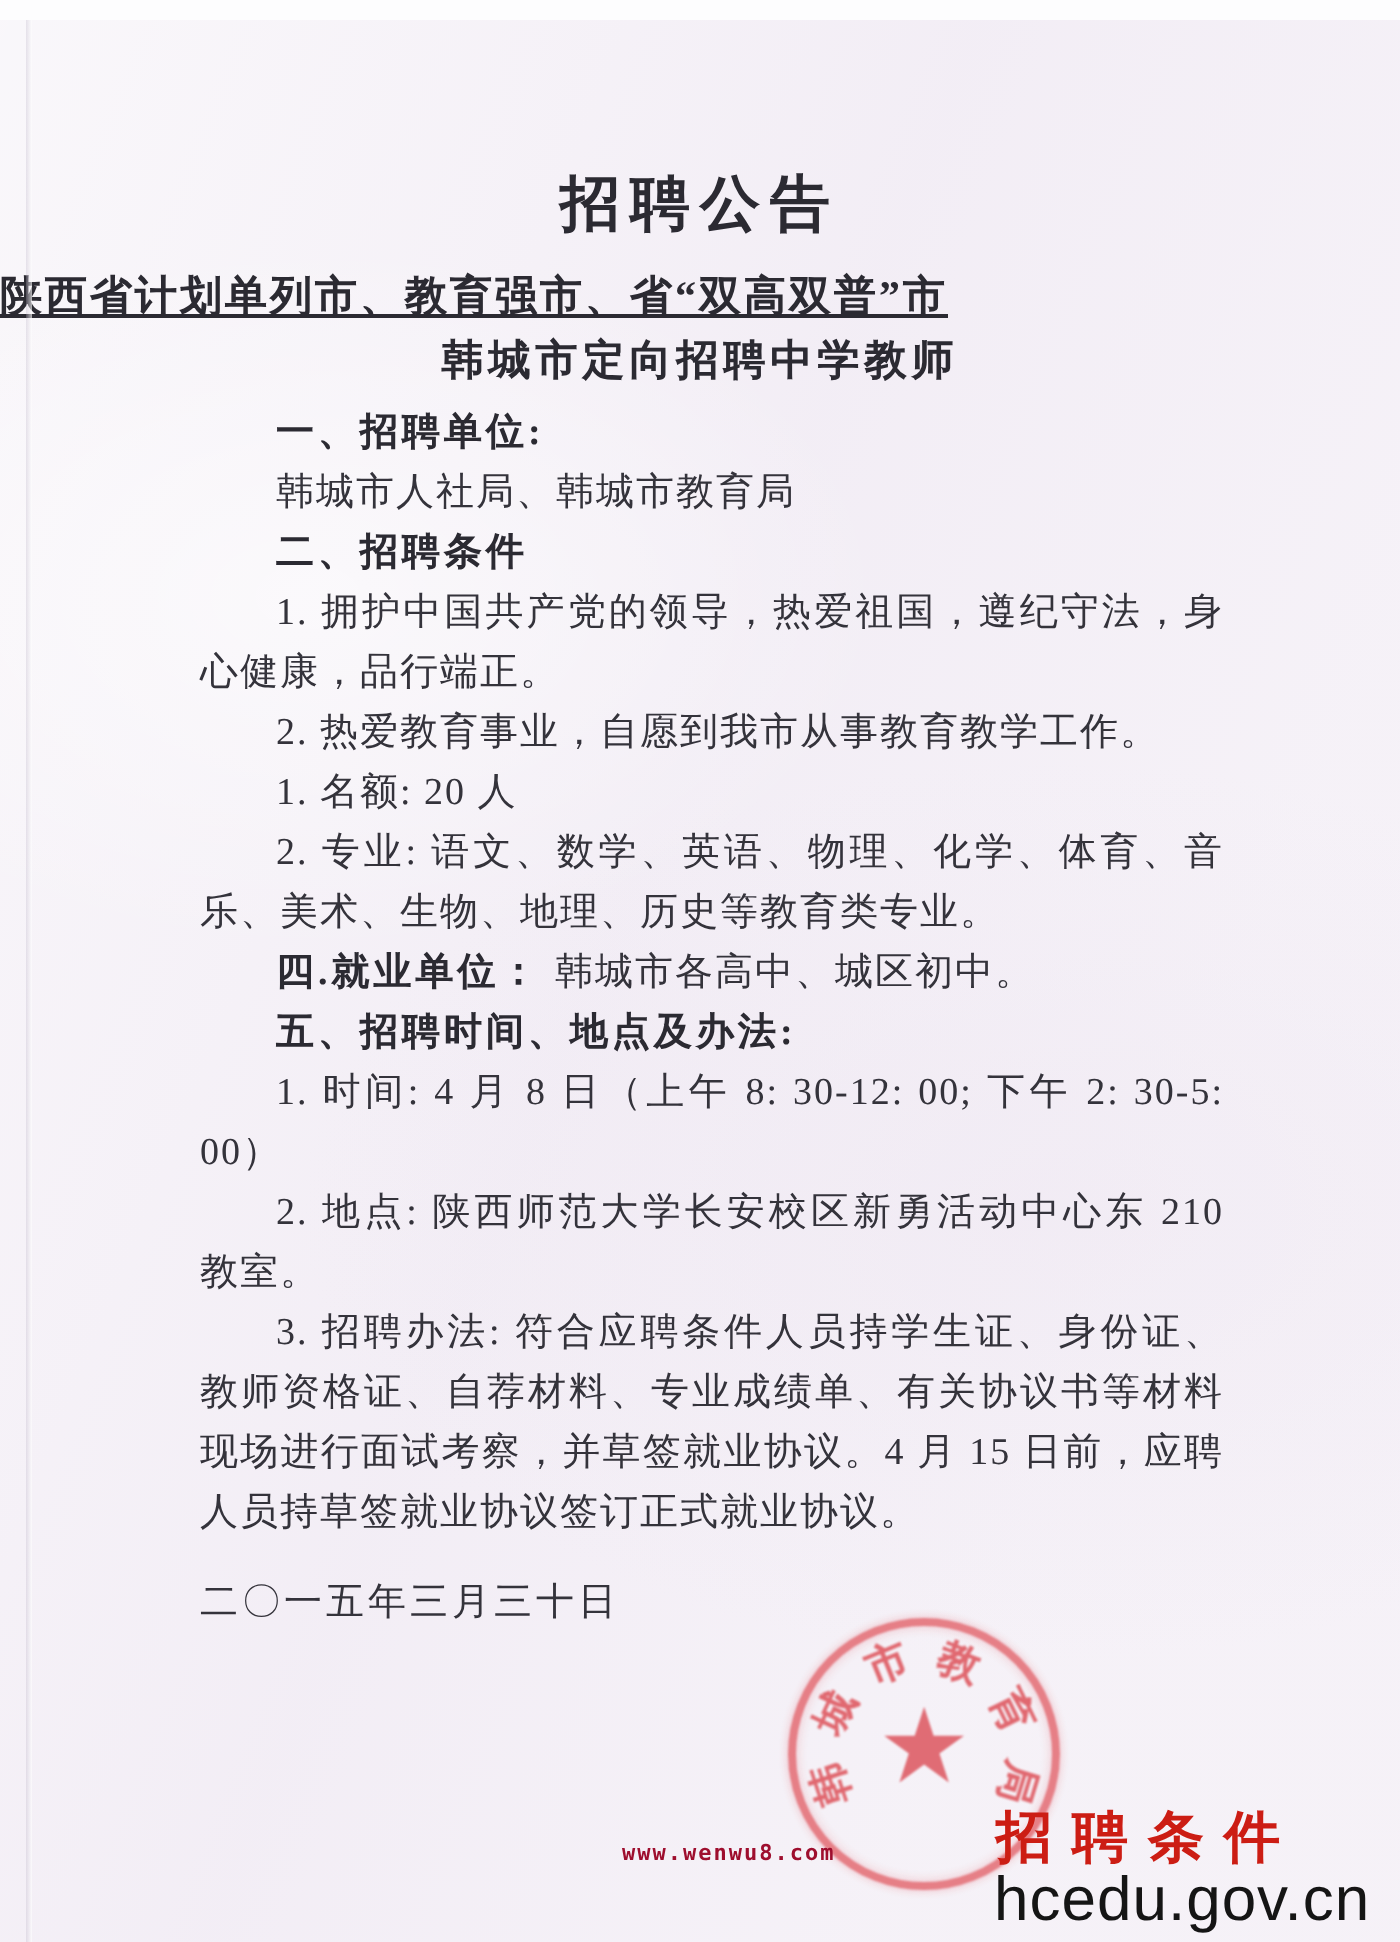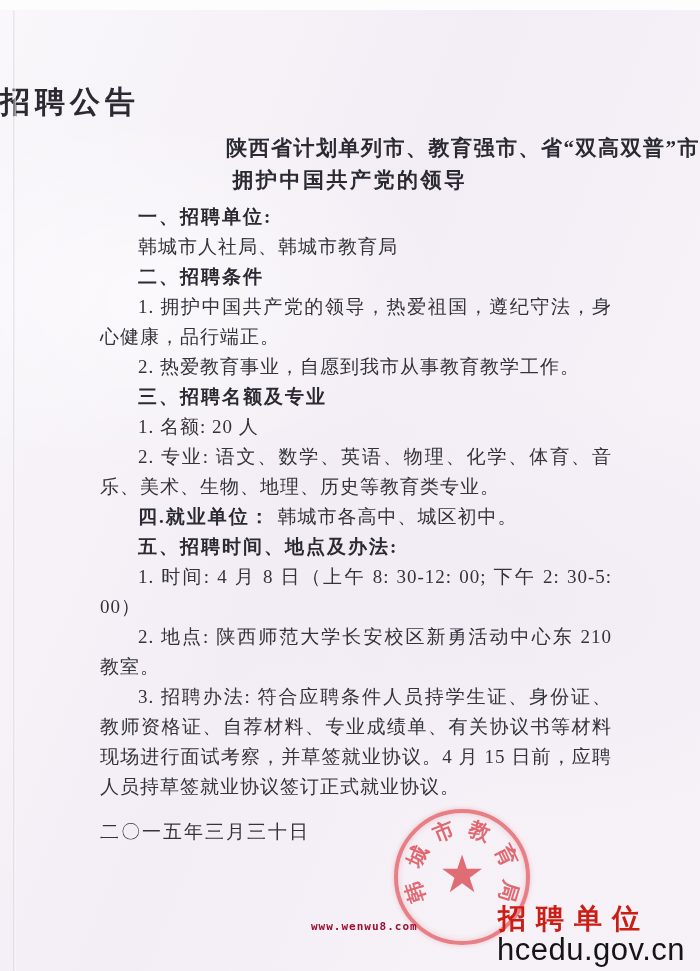--- a/index.html
+++ b/index.html
@@ -29,33 +29,35 @@
     content: "";
     position: absolute;
     left: 13px;
     top: 0;
     bottom: 0;
     width: 3px;
     background: linear-gradient(to right, rgba(175,165,188,0.28), rgba(255,255,255,0.65));
   }
   .doc-title {
     margin: 72px 0 0 0;
+    text-align: center;
     font-size: 30px;
     font-weight: bold;
     letter-spacing: 5px;
     color: #2b2a32;
   }
   .doc-subtitle {
     margin: 9px 0 0 0;
-    text-align: right;
+    text-align: left;
     font-size: 21px;
     font-weight: bold;
     letter-spacing: 1.5px;
     line-height: 32px;
     color: #2b2a32;
+    text-decoration: underline;
   }
   .doc-subtitle2 {
     margin: 1px 0 0 0;
     text-align: center;
     font-size: 21px;
     font-weight: bold;
     letter-spacing: 2.5px;
     line-height: 30px;
     color: #2b2a32;
   }
@@ -167,29 +169,28 @@
     white-space: nowrap;
   }
 </style>
 </head>
 <body>
 
 <div class="scan-page">
 
   <h1 class="doc-title">招聘公告</h1>
   <div class="doc-subtitle">陕西省计划单列市、教育强市、省“双高双普”市</div>
-  <div class="doc-subtitle2">拥护中国共产党的领导</div>
+  <div class="doc-subtitle2">韩城市定向招聘中学教师</div>
 
   <div class="content">
     <p class="para heading">一、招聘单位:</p>
     <p class="para">韩城市人社局、韩城市教育局</p>
     <p class="para heading">二、招聘条件</p>
     <p class="para">1. 拥护中国共产党的领导，热爱祖国，遵纪守法，身心健康，品行端正。</p>
     <p class="para">2. 热爱教育事业，自愿到我市从事教育教学工作。</p>
-    <p class="para heading">三、招聘名额及专业</p>
     <p class="para">1. 名额: 20 人</p>
     <p class="para">2. 专业: 语文、数学、英语、物理、化学、体育、音乐、美术、生物、地理、历史等教育类专业。</p>
     <p class="para"><span class="inline-heading">四.就业单位： </span><span>韩城市各高中、城区初中。</span></p>
     <p class="para heading">五、招聘时间、地点及办法:</p>
     <p class="para">1. 时间: 4 月 8 日（上午 8: 30-12: 00; 下午 2: 30-5: 00）</p>
     <p class="para">2. 地点: 陕西师范大学长安校区新勇活动中心东 210 教室。</p>
     <p class="para">3. 招聘办法: 符合应聘条件人员持学生证、身份证、教师资格证、自荐材料、专业成绩单、有关协议书等材料现场进行面试考察，并草签就业协议。4 月 15 日前，应聘人员持草签就业协议签订正式就业协议。</p>
     <p class="date-line">二〇一五年三月三十日</p>
   </div>
 
@@ -198,16 +199,16 @@
     <div class="stamp-star">★</div>
     <span class="stamp-char" style="--a:-108deg">韩</span>
     <span class="stamp-char" style="--a:-65deg">城</span>
     <span class="stamp-char" style="--a:-22deg">市</span>
     <span class="stamp-char" style="--a:21deg">教</span>
     <span class="stamp-char" style="--a:64deg">育</span>
     <span class="stamp-char" style="--a:107deg">局</span>
   </div>
 
   <div class="wenwu-watermark">www.wenwu8.com</div>
-  <div class="site-name">招聘单位</div>
+  <div class="site-name">招聘条件</div>
   <div class="site-domain">hcedu.gov.cn</div>
 
 </div>
 
 </body></html>

